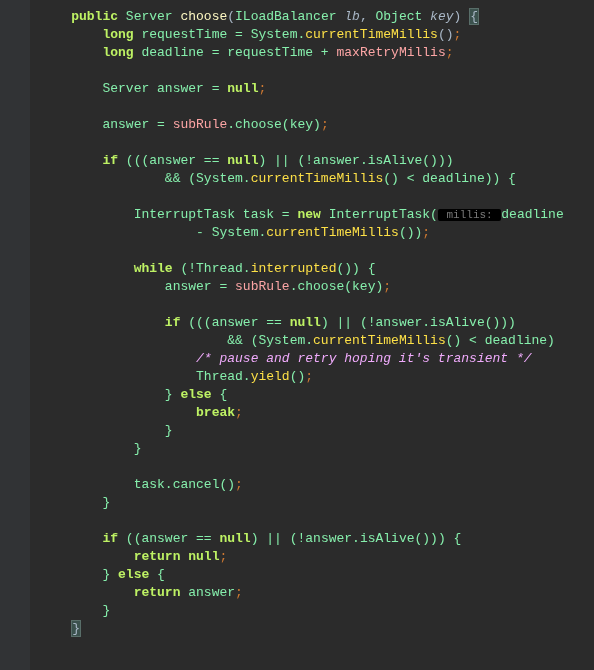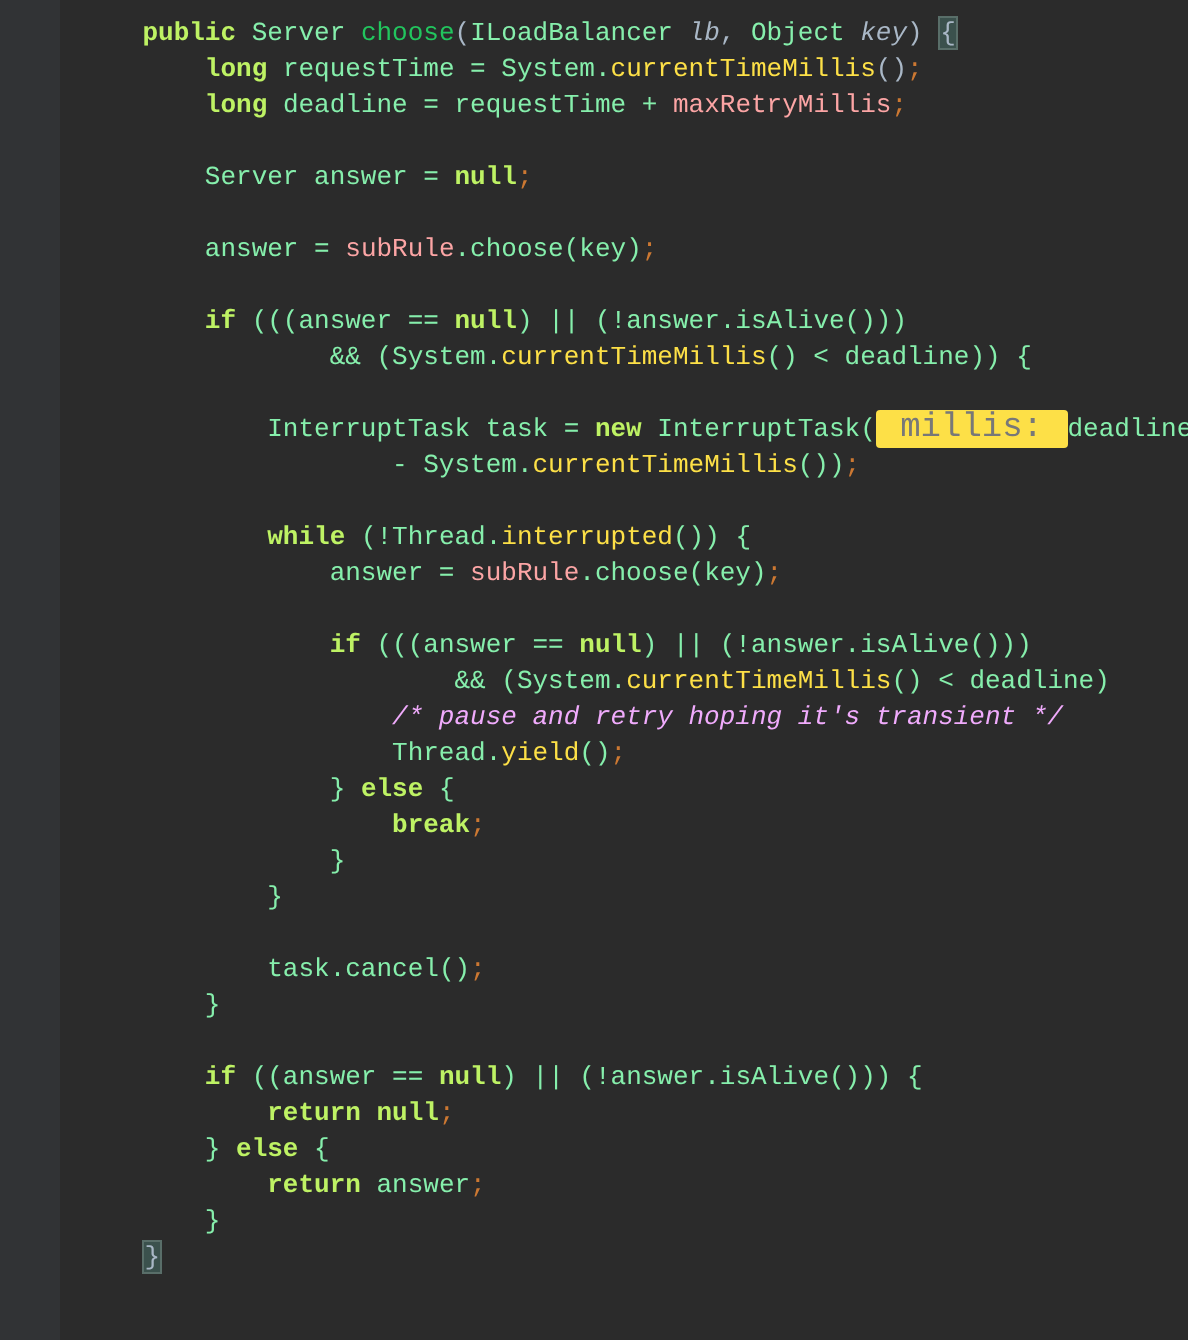--- a/index.html
+++ b/index.html
@@ -27,28 +27,28 @@
       padding: 8px 0 8px 10px;
       white-space: pre;
       overflow: hidden;
     }
     .line {
       height: 18px;
       white-space: pre;
     }
     .kw { color: #bef264; font-weight: bold; }
     .type { color: #86efac; }
-    .method-decl { color: #22c55e; }
+    .method-decl { color: #fef9c3; }
     .method-static { color: #fde047; }
     .comment { color: #f0abfc; font-style: italic; }
     .paren { color: #a9b7c6; }
     .op { color: #a9b7c6; }
     .field { color: #fca5a5; }
     .param { color: #a9b7c6; font-style: italic; }
-    .hint { color: #787878; background: #fde047; border-radius: 2px; padding: 0 2px; font-size: 17px; }
+    .hint { color: #787878; background: #000000; border-radius: 2px; padding: 0 2px; font-size: 11px; }
     .brace-match { background: #3b514d; border: 1px solid #596e69; }
     .semicolon { color: #cc7832; }
   </style>
 </head>
 <body>
 
 <div class="editor">
   <div class="gutter"></div>
   <div class="code-area" id="code-area"><div class="line"><span>    </span><span class="kw">public </span><span class="type">Server </span><span class="method-decl">choose</span><span class="paren">(</span><span class="type">ILoadBalancer </span><span class="param">lb</span><span class="op">, </span><span class="type">Object </span><span class="param">key</span><span class="paren">) </span><span class="brace-match">{</span></div><div class="line"><span>        </span><span class="kw">long </span><span class="type">requestTime = System.</span><span class="method-static">currentTimeMillis</span><span class="paren">()</span><span class="semicolon">;</span></div><div class="line"><span>        </span><span class="kw">long </span><span class="type">deadline = requestTime + </span><span class="field">maxRetryMillis</span><span class="semicolon">;</span></div><div class="line"></div><div class="line"><span>        </span><span class="type">Server answer = </span><span class="kw">null</span><span class="semicolon">;</span></div><div class="line"></div><div class="line"><span>        </span><span class="type">answer = </span><span class="field">subRule</span><span class="type">.choose(key)</span><span class="semicolon">;</span></div><div class="line"></div><div class="line"><span>        </span><span class="kw">if </span><span class="type">(((answer == </span><span class="kw">null</span><span class="type">) || (!answer.isAlive()))</span></div><div class="line"><span>                </span><span class="type">&amp;&amp; (System.</span><span class="method-static">currentTimeMillis</span><span class="type">() &lt; deadline)) {</span></div><div class="line"></div><div class="line"><span>            </span><span class="type">InterruptTask task = </span><span class="kw">new </span><span class="type">InterruptTask(</span><span class="hint"> millis: </span><span class="type">deadline</span></div><div class="line"><span>                    </span><span class="type">- System.</span><span class="method-static">currentTimeMillis</span><span class="type">())</span><span class="semicolon">;</span></div><div class="line"></div><div class="line"><span>            </span><span class="kw">while </span><span class="type">(!Thread.</span><span class="method-static">interrupted</span><span class="type">()) {</span></div><div class="line"><span>                </span><span class="type">answer = </span><span class="field">subRule</span><span class="type">.choose(key)</span><span class="semicolon">;</span></div><div class="line"></div><div class="line"><span>                </span><span class="kw">if </span><span class="type">(((answer == </span><span class="kw">null</span><span class="type">) || (!answer.isAlive()))</span></div><div class="line"><span>                        </span><span class="type">&amp;&amp; (System.</span><span class="method-static">currentTimeMillis</span><span class="type">() &lt; deadline)</span></div><div class="line"><span>                    </span><span class="comment">/* pause and retry hoping it's transient */</span></div><div class="line"><span>                    </span><span class="type">Thread.</span><span class="method-static">yield</span><span class="type">()</span><span class="semicolon">;</span></div><div class="line"><span>                </span><span class="type">} </span><span class="kw">else </span><span class="type">{</span></div><div class="line"><span>                    </span><span class="kw">break</span><span class="semicolon">;</span></div><div class="line"><span>                </span><span class="type">}</span></div><div class="line"><span>            </span><span class="type">}</span></div><div class="line"></div><div class="line"><span>            </span><span class="type">task.cancel()</span><span class="semicolon">;</span></div><div class="line"><span>        </span><span class="type">}</span></div><div class="line"></div><div class="line"><span>        </span><span class="kw">if </span><span class="type">((answer == </span><span class="kw">null</span><span class="type">) || (!answer.isAlive())) {</span></div><div class="line"><span>            </span><span class="kw">return null</span><span class="semicolon">;</span></div><div class="line"><span>        </span><span class="type">} </span><span class="kw">else </span><span class="type">{</span></div><div class="line"><span>            </span><span class="kw">return </span><span class="type">answer</span><span class="semicolon">;</span></div><div class="line"><span>        </span><span class="type">}</span></div><div class="line"><span>    </span><span class="brace-match">}</span></div></div>
 </div>

